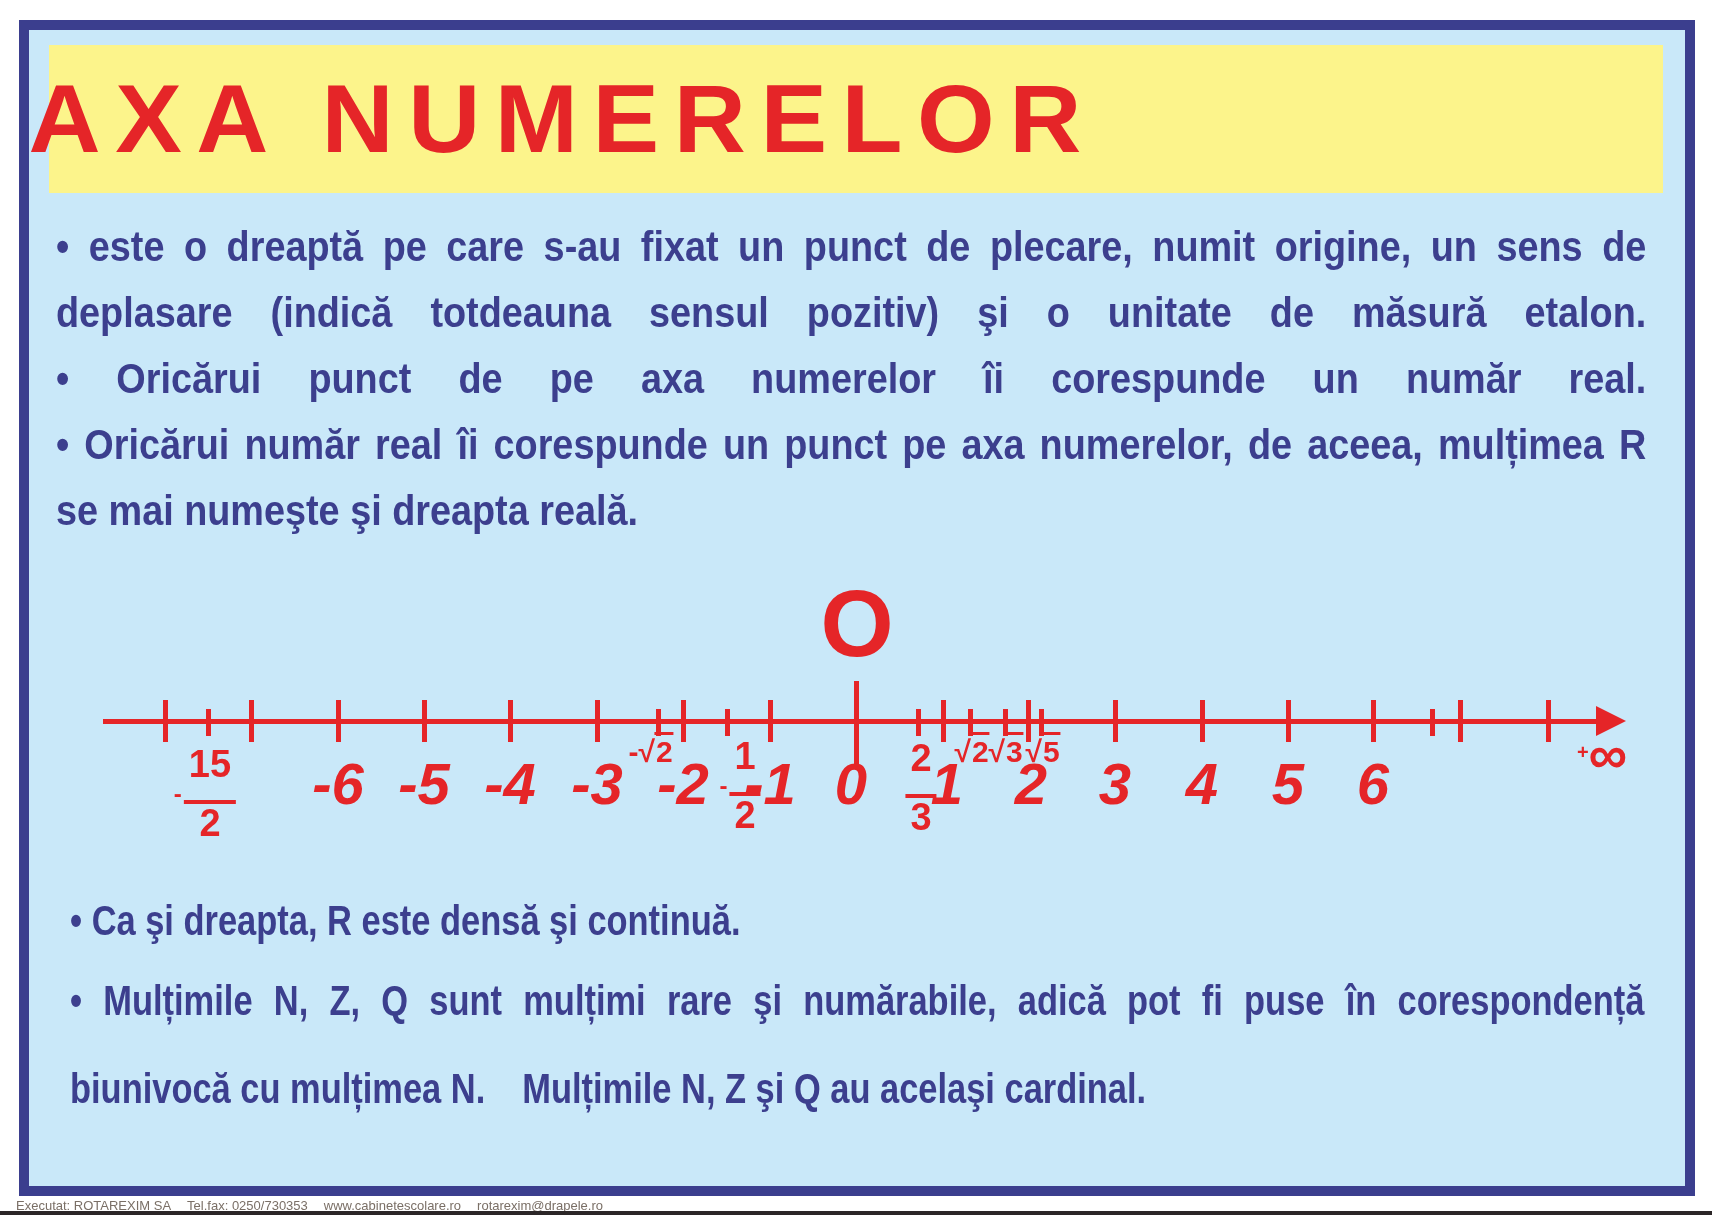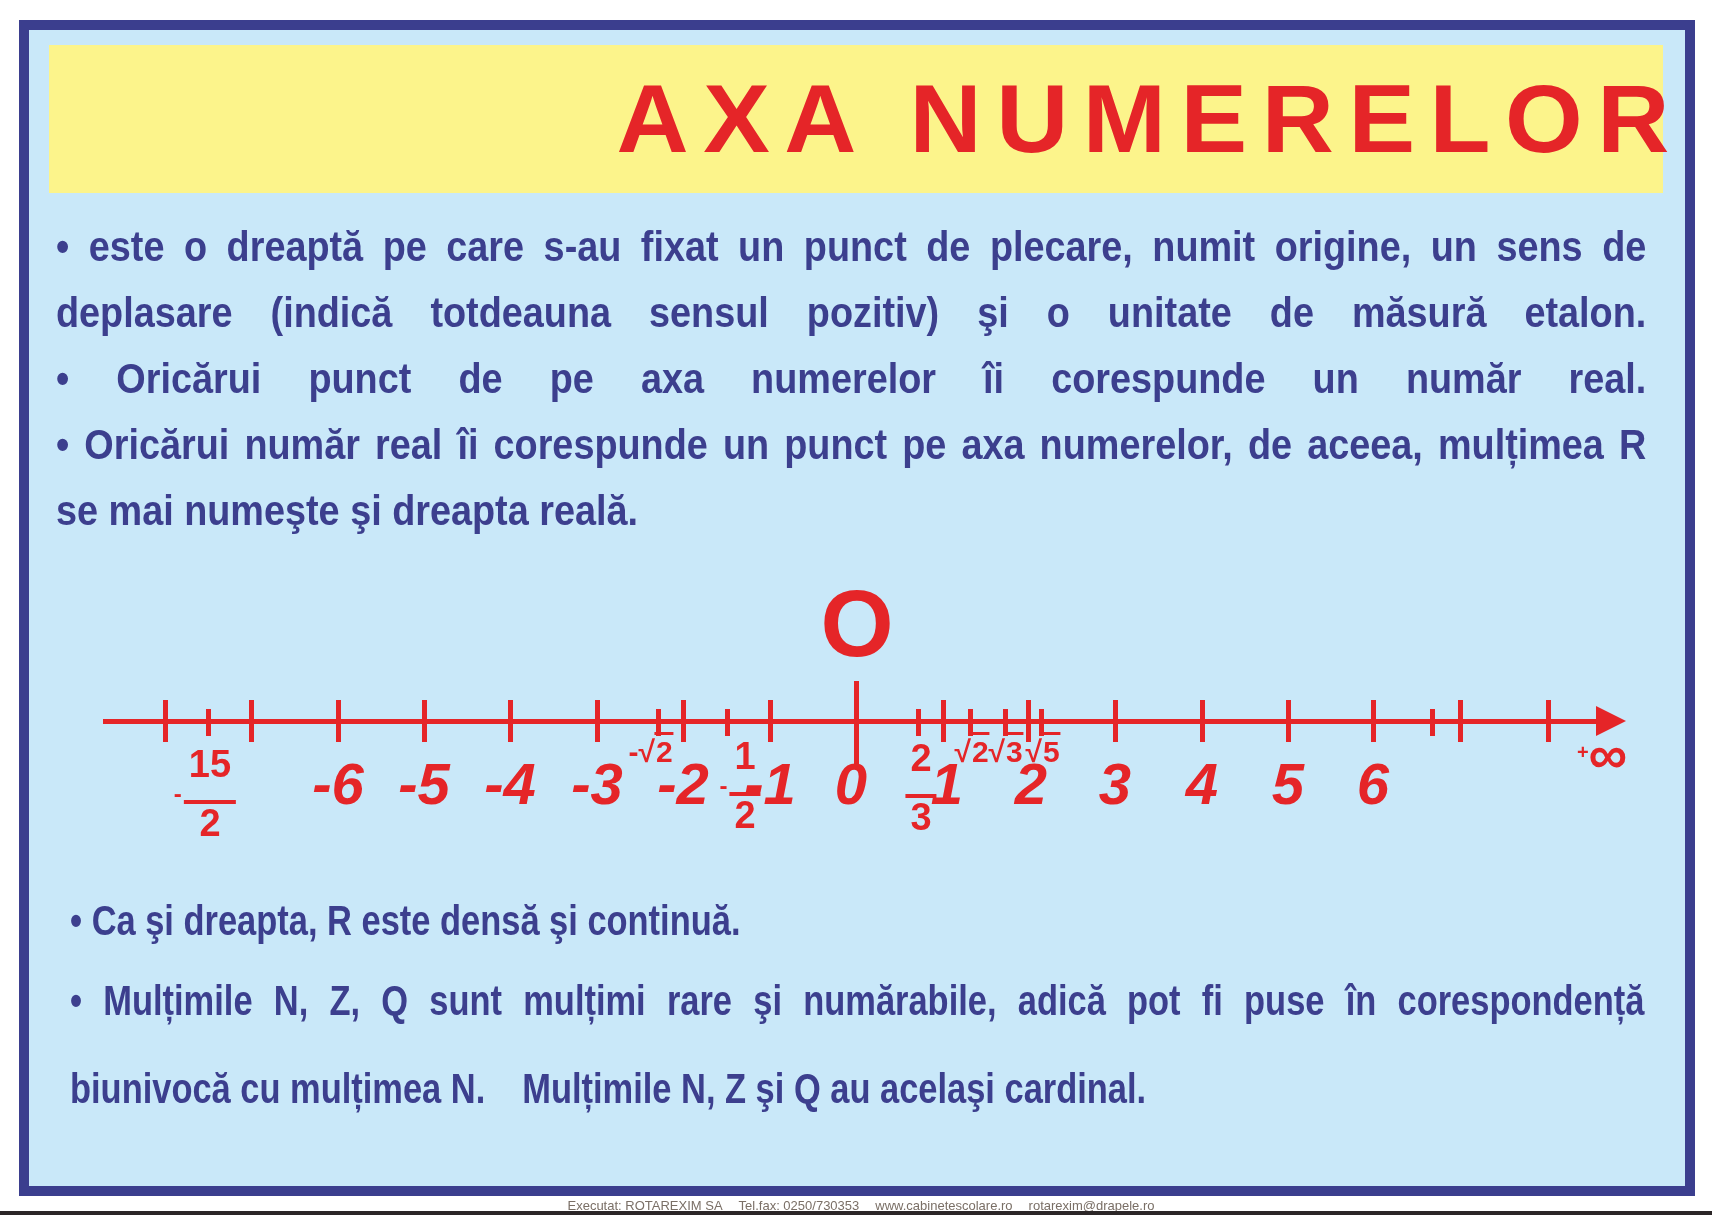--- a/index.html
+++ b/index.html
@@ -6,21 +6,21 @@
   body{width:1712px;height:1216px;background:#ffffff;overflow:hidden;position:relative;
        font-family:"Liberation Sans", sans-serif;}
   .stage{position:absolute;left:0;top:0;width:1712px;height:1216px;}
 
   
   .poster{position:absolute;left:19px;top:20px;width:1676px;height:1176px;
           box-sizing:border-box;border:10px solid #3b3e8e;background:#c9e8f9;}
 
   
   .banner{position:absolute;left:49px;top:45px;width:1614px;height:148px;background:#fcf48b;
-          display:flex;align-items:center;justify-content:flex-end;}
+          display:flex;align-items:center;justify-content:flex-start;}
   .title{color:#e52528;font-weight:bold;font-size:96px;letter-spacing:14px;white-space:nowrap;
          transform:scaleX(1.04);transform-origin:center;}
 
   
   .toptext{position:absolute;left:56px;top:214px;width:1767px;transform:scaleX(0.90);
            transform-origin:0 0;color:#3c3f8e;font-weight:bold;font-size:42px;line-height:66px;}
   .jline{text-align:justify;text-align-last:justify;white-space:nowrap;}
   .lline{text-align:left;white-space:nowrap;}
 
   
@@ -49,21 +49,21 @@
   .inf-sym{font-size:54px;font-weight:bold;line-height:36px;}
 
   
   .bottomtext{position:absolute;left:70px;top:895px;width:1920px;transform:scaleX(0.82);
               transform-origin:0 0;color:#3c3f8e;font-weight:bold;font-size:42px;line-height:52px;}
   .bb1{margin-bottom:28px;}
   .bb2{margin-bottom:36px;}
   .bb3-part2{margin-left:45px;}
 
   
-  .footer{position:absolute;left:0;top:1198px;width:1706px;text-align:center;
+  .footer{position:absolute;left:0;top:1198px;width:1706px;text-align:left;
           color:#7a6f66;font-size:13px;white-space:nowrap;}
   .footer span{margin-left:16px;}
   .footer-line{position:absolute;left:0;top:1211px;width:1712px;height:4px;background:#2b2627;}
 </style>
 </head>
 <body>
 
 <div class="stage">
 
   <div class="poster"></div>

